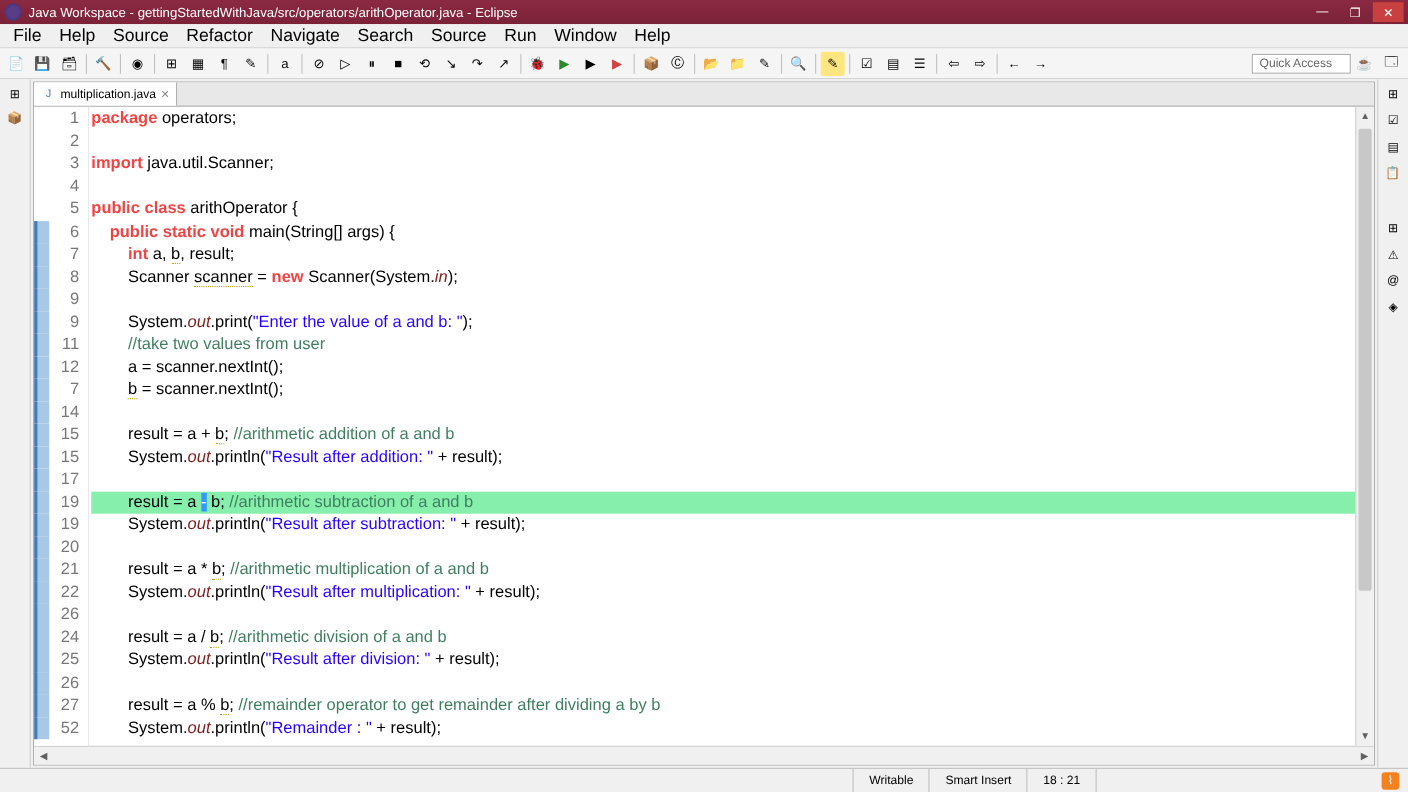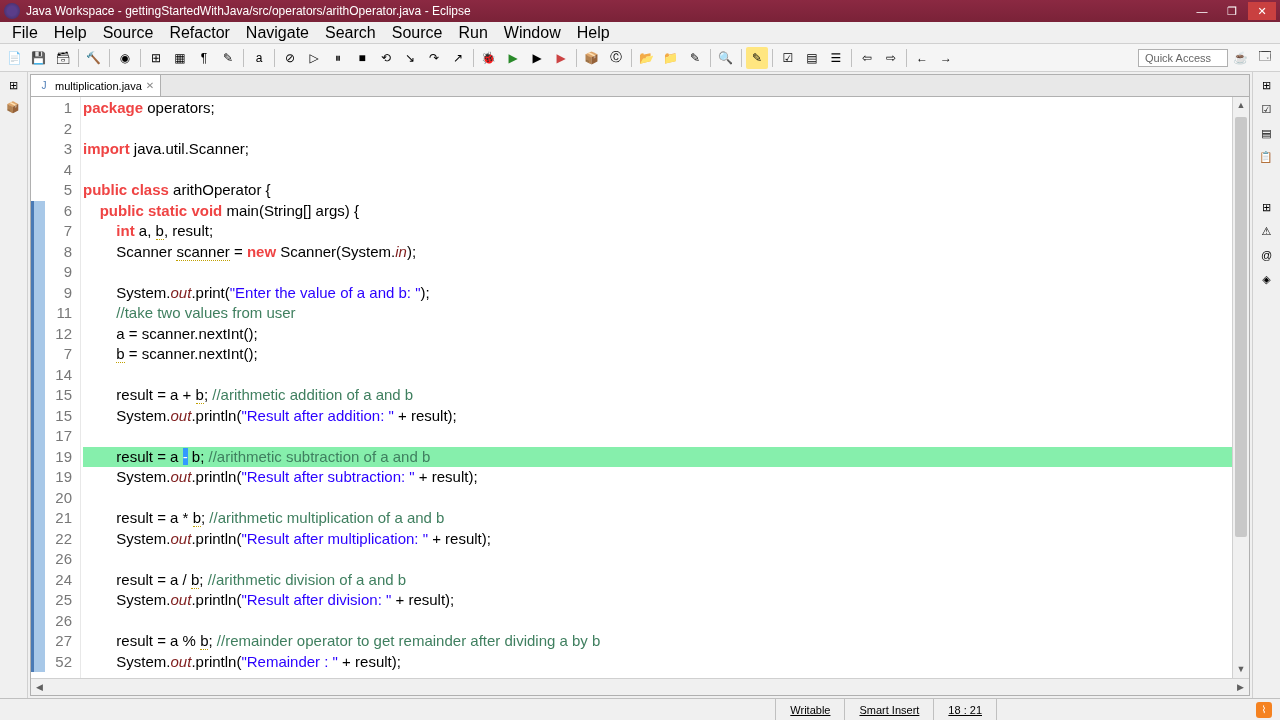--- a/index.html
+++ b/index.html
@@ -50,21 +50,21 @@
 .scrollbar-v { width: 17px; background: #f0f0f0; border-left: 1px solid #d0d0d0; position: relative; }
 .scroll-thumb { position: absolute; top: 20px; left: 2px; right: 2px; height: 420px; background: #c8c8c8; border-radius: 2px; }
 .scroll-arrow { height: 17px; display:flex; align-items:center; justify-content:center; font-size:9px; color:#606060; cursor:pointer; }
 
 .scrollbar-h { height: 17px; background: #f0f0f0; border-top: 1px solid #d0d0d0; display:flex; }
 .scroll-arrow-h { width:17px; display:flex; align-items:center; justify-content:center; font-size:9px; color:#606060; cursor:pointer; }
 
 .right-gutter { width: 28px; background: #f0f0f0; border-left: 1px solid #d0d0d0; display: flex; flex-direction: column; align-items: center; padding-top: 4px; gap: 6px; }
 
 .statusbar { height: 22px; background: #f0f0f0; border-top: 1px solid #c0c0c0; display: flex; align-items: center; font-size: 11px; padding: 0 8px; }
-.status-cell { border-left: 1px solid #c0c0c0; padding: 0 14px; height: 100%; display: flex; align-items: center; text-decoration: underline; }
+.status-cell { border-left: 1px solid #c0c0c0; padding: 0 14px; height: 100%; display: flex; align-items: center; }
 .status-spacer { flex: 1; }
 .rss-icon { width: 16px; height: 16px; background: #f58220; border-radius: 3px; display:flex; align-items:center; justify-content:center; color:white; font-size:10px; }
 </style>
 </head>
 <body>
 
 <div class="titlebar">
   <div class="titlebar-icon"></div>
   <div class="titlebar-text">Java Workspace - gettingStartedWithJava/src/operators/arithOperator.java - Eclipse</div>
   <div class="titlebar-buttons">

